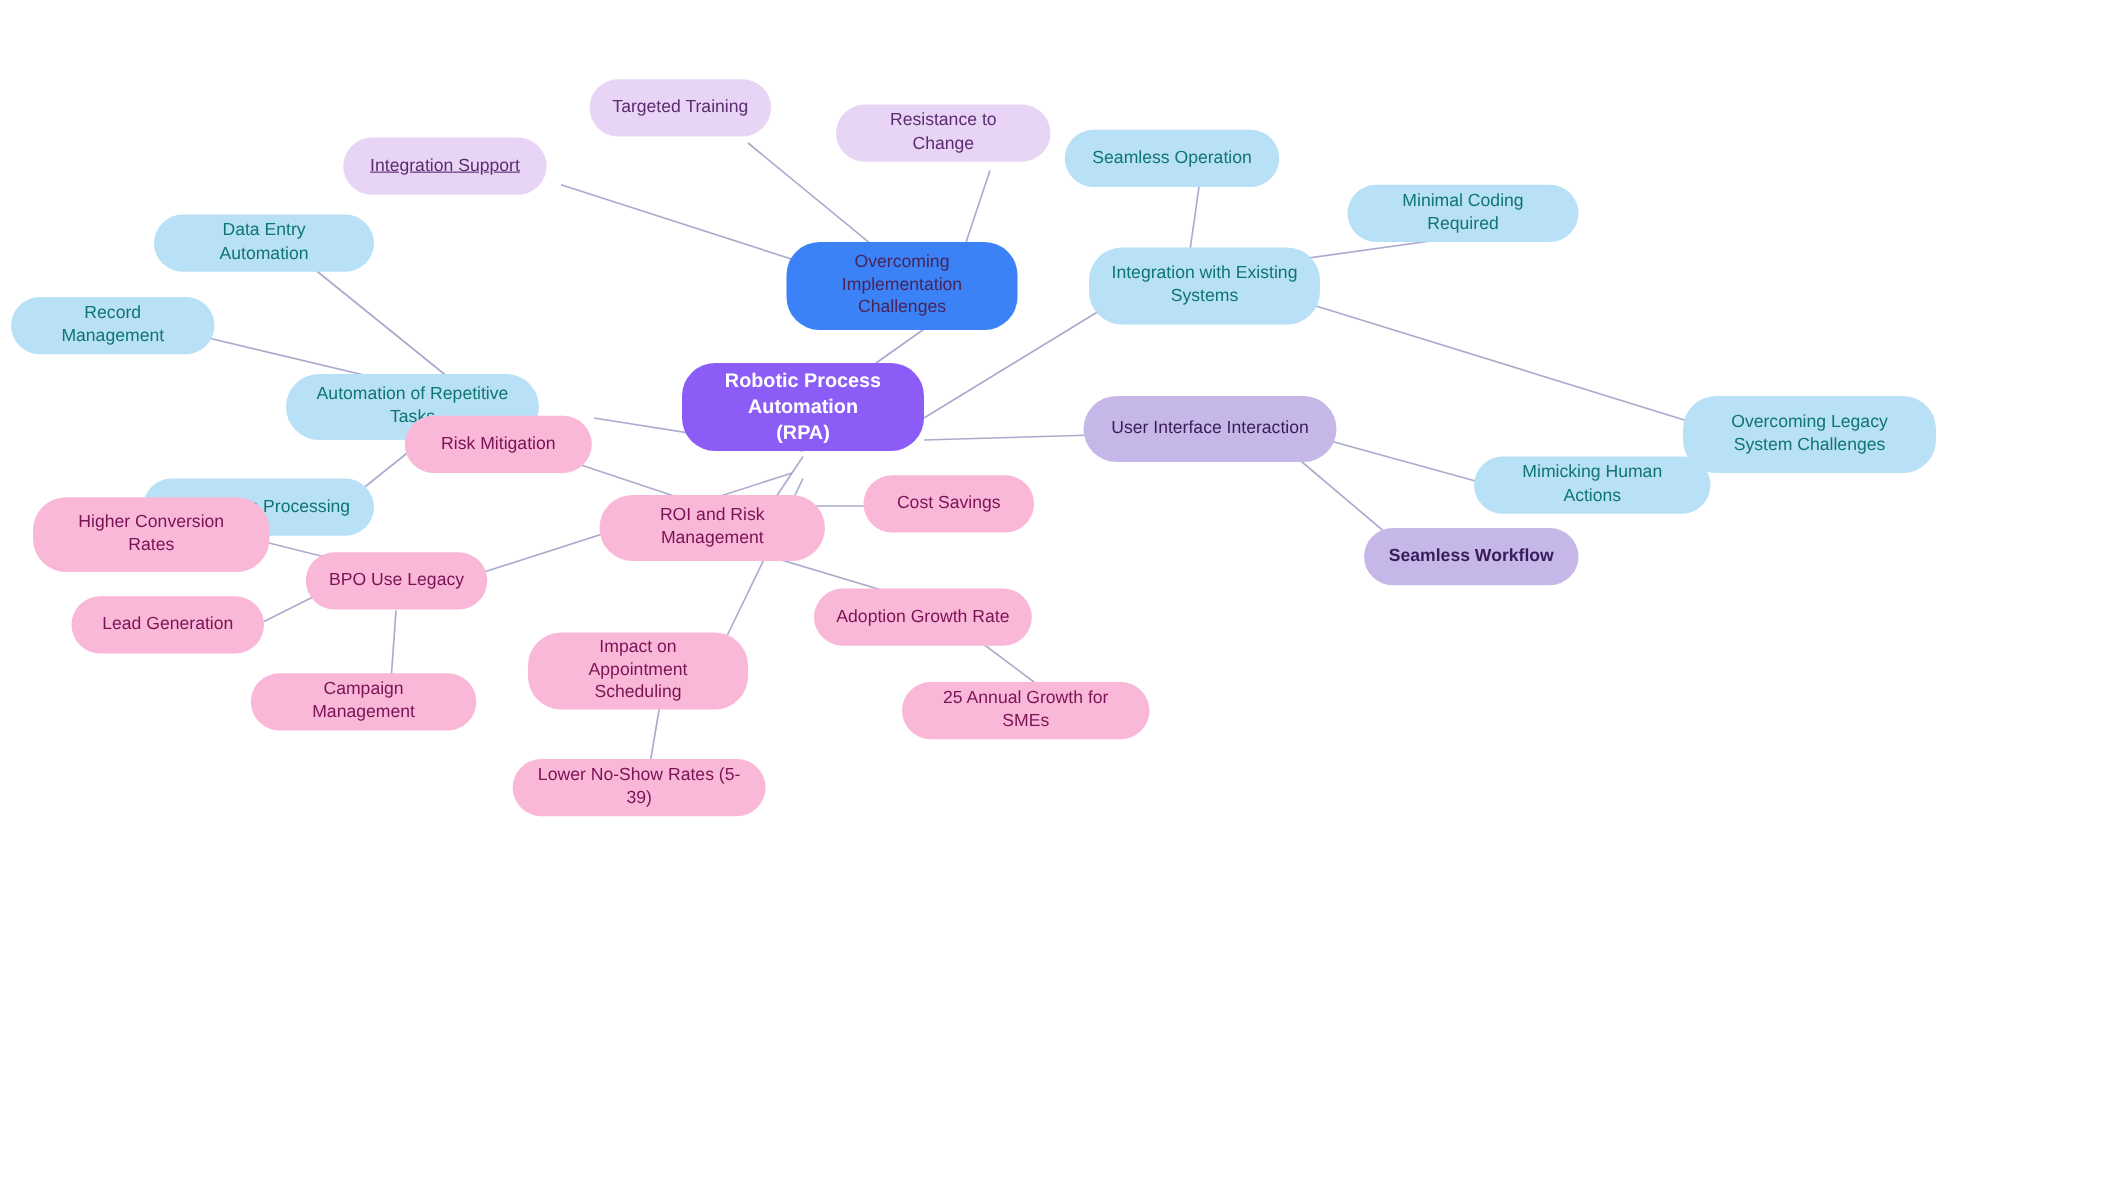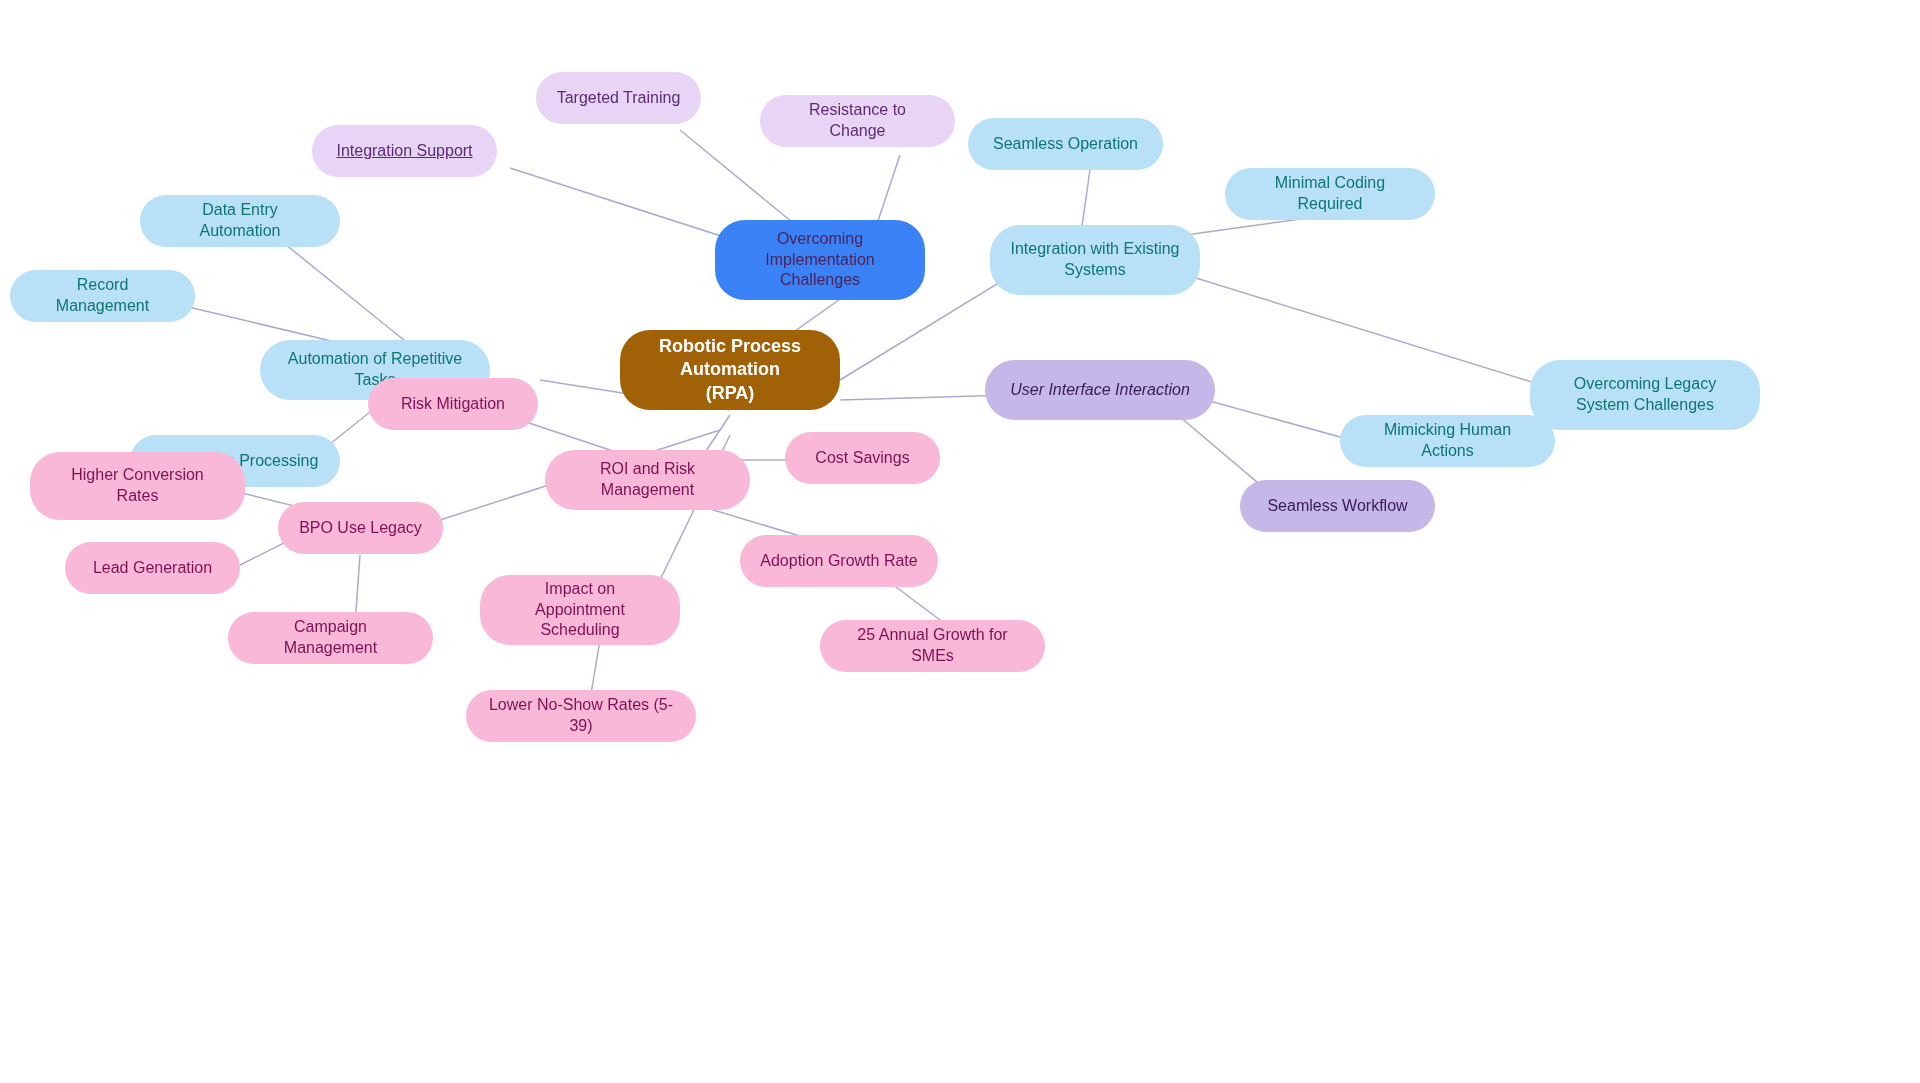--- a/index.html
+++ b/index.html
@@ -26,21 +26,21 @@
       align-items: center;
       justify-content: center;
       text-align: center;
       font-size: 16px;
       font-weight: 500;
       padding: 12px 20px;
       z-index: 1;
       line-height: 1.3;
     }
     .node-center {
-      background: #a16207;
+      background: #8b5cf6;
       color: #ffffff;
       font-size: 18px;
       font-weight: 600;
       width: 220px;
       height: 80px;
     }
     .node-blue {
       background: #b8e0f7;
       color: #0f766e;
       border: none;
@@ -155,25 +155,25 @@
 
 <div class="node node-blue" style="left: 1225px; top: 168px; width: 210px; height: 52px;">
   <span>Minimal Coding Required</span>
 </div>
 
 <div class="node node-blue" style="left: 1530px; top: 360px; width: 230px; height: 70px;">
   <span>Overcoming Legacy System
 Challenges</span>
 </div>
 
-<div class="node" style="left: 985px; top: 360px; width: 230px; height: 60px; background: #c5b8e8; color: #3a1a5a; border-radius: 30px; display: flex; align-items: center; justify-content: center; text-align: center; font-size: 16px; font-weight: 500; position: absolute; z-index: 1; font-style: italic;">
+<div class="node" style="left: 985px; top: 360px; width: 230px; height: 60px; background: #c5b8e8; color: #3a1a5a; border-radius: 30px; display: flex; align-items: center; justify-content: center; text-align: center; font-size: 16px; font-weight: 500; position: absolute; z-index: 1;">
   <span>User Interface Interaction</span>
 </div>
 
-<div class="node" style="left: 1240px; top: 480px; width: 195px; height: 52px; background: #c5b8e8; color: #3a1a5a; border-radius: 30px; display: flex; align-items: center; justify-content: center; text-align: center; font-size: 16px; font-weight: 400; position: absolute; z-index: 1;">
+<div class="node" style="left: 1240px; top: 480px; width: 195px; height: 52px; background: #c5b8e8; color: #3a1a5a; border-radius: 30px; display: flex; align-items: center; justify-content: center; text-align: center; font-size: 16px; font-weight: 700; position: absolute; z-index: 1;">
   <span>Seamless Workflow</span>
 </div>
 
 <div class="node node-blue" style="left: 1340px; top: 415px; width: 215px; height: 52px;">
   <span>Mimicking Human Actions</span>
 </div>
 
 <div class="node node-pink" style="left: 545px; top: 450px; width: 205px; height: 60px;">
   <span>ROI and Risk Management</span>
 </div>

